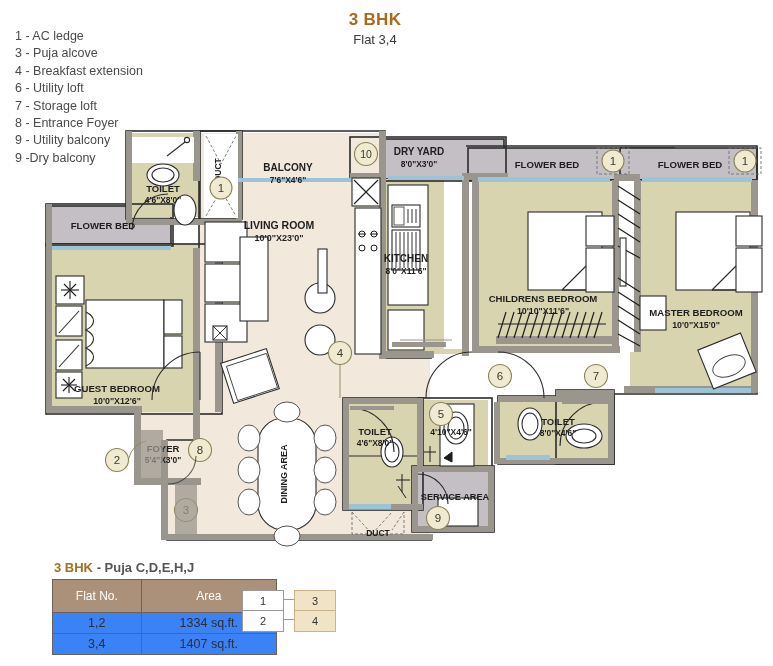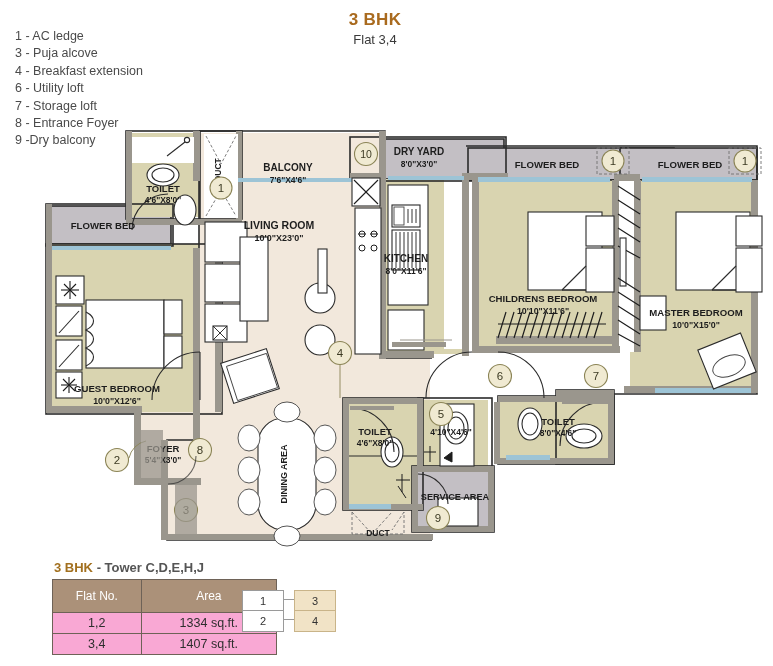--- a/index.html
+++ b/index.html
@@ -30,21 +30,21 @@
   
   #table-block{position:absolute;left:52px;top:560px;width:260px;}
   #tbl-title{font-size:13px;font-weight:bold;color:#a2701f;margin:0 0 4px 2px;white-space:nowrap;}
   #tbl-title .tw{color:#555;font-weight:bold;}
   table.areas{border-collapse:collapse;width:225px;font-size:12.5px;}
   table.areas th{
     background:#ab9179;color:#ffffff;font-weight:normal;
     border:1px solid #6e6257;padding:9px 0;text-align:center;font-size:12px;
   }
   table.areas td{
-    border:1px solid #6e6257;padding:3px 0;text-align:center;color:#2e2e2e;background:#f9a8d4;
+    border:1px solid #6e6257;padding:3px 0;text-align:center;color:#2e2e2e;background:#3b82f6;
   }
   table.areas td.c1,table.areas th.c1{width:88px;}
   table.areas td.c2,table.areas th.c2{width:135px;}
 
   
   #keydiag{position:absolute;left:242px;top:590px;width:90px;height:48px;}
   #keydiag .kb{
     position:absolute;width:40px;height:20px;border:1px solid #9a9a9a;background:#fff;
     font-size:11px;color:#333;text-align:center;line-height:20px;
   }
@@ -56,20 +56,21 @@
 
 <div class="root">
 
   <div id="legend">
     <div class="leg">1 - AC ledge</div>
     <div class="leg">3 - Puja alcove</div>
     <div class="leg">4 - Breakfast extension</div>
     <div class="leg">6 - Utility loft</div>
     <div class="leg">7 - Storage loft</div>
     <div class="leg">8 - Entrance Foyer</div>
+    <div class="leg">9 - Utility balcony</div>
     <div class="leg">9 -Dry balcony</div>
   </div>
 
   <div id="title-block">
     <div id="title-main">3 BHK</div>
     <div id="title-sub">Flat 3,4</div>
   </div>
 
   <div id="plan">
   <svg width="773" height="560" viewBox="0 0 773 560" xmlns="http://www.w3.org/2000/svg">
@@ -518,21 +519,21 @@
       <text class="mktxt" x="200" y="454" font-size="11.5" text-anchor="middle">8</text>
 
       <rect class="wf" x="141" y="430" width="22" height="52" opacity=".75"></rect>
       <rect class="wf" x="175" y="484" width="22" height="50" opacity=".75"></rect>
       <path class="wt" d="M168,484 A28,28 0 0 0 196,456" opacity=".7"></path>
     </g>
   </svg>
   </div>
 
   <div id="table-block">
-    <div id="tbl-title"><span>3 BHK</span><span class="tw"> - Tower C,D,E,H,J</span></div>
+    <div id="tbl-title"><span>3 BHK</span><span class="tw"> - Puja C,D,E,H,J</span></div>
     <table class="areas">
       <thead>
         <tr>
           <th class="c1">Flat No.</th>
           <th class="c2">Area</th>
         </tr>
       </thead>
       <tbody>
         <tr>
           <td class="c1">1,2</td>

